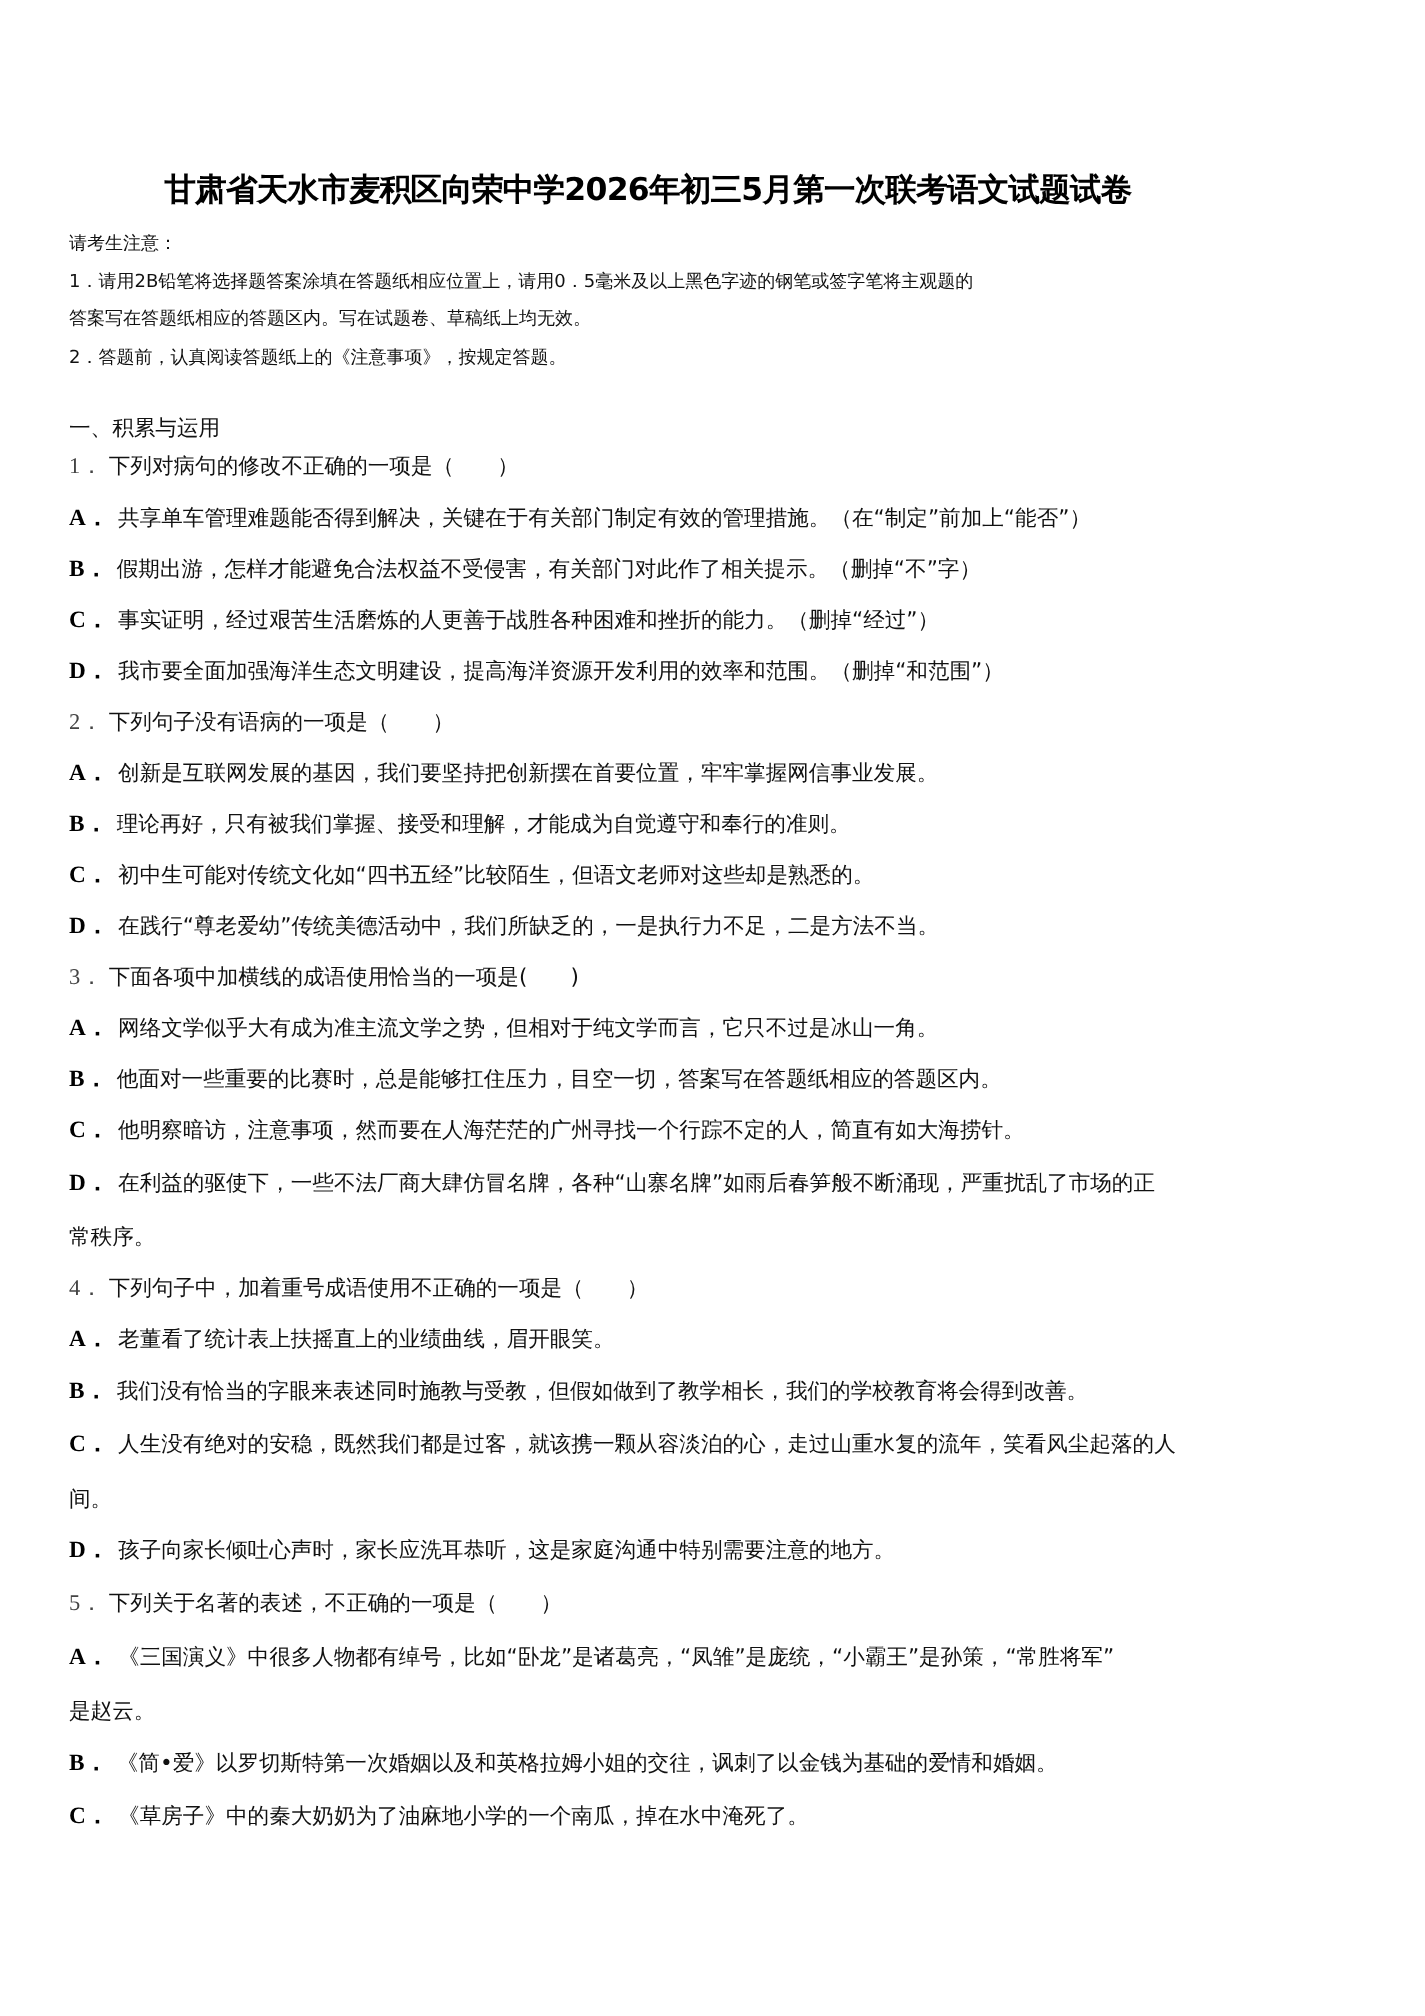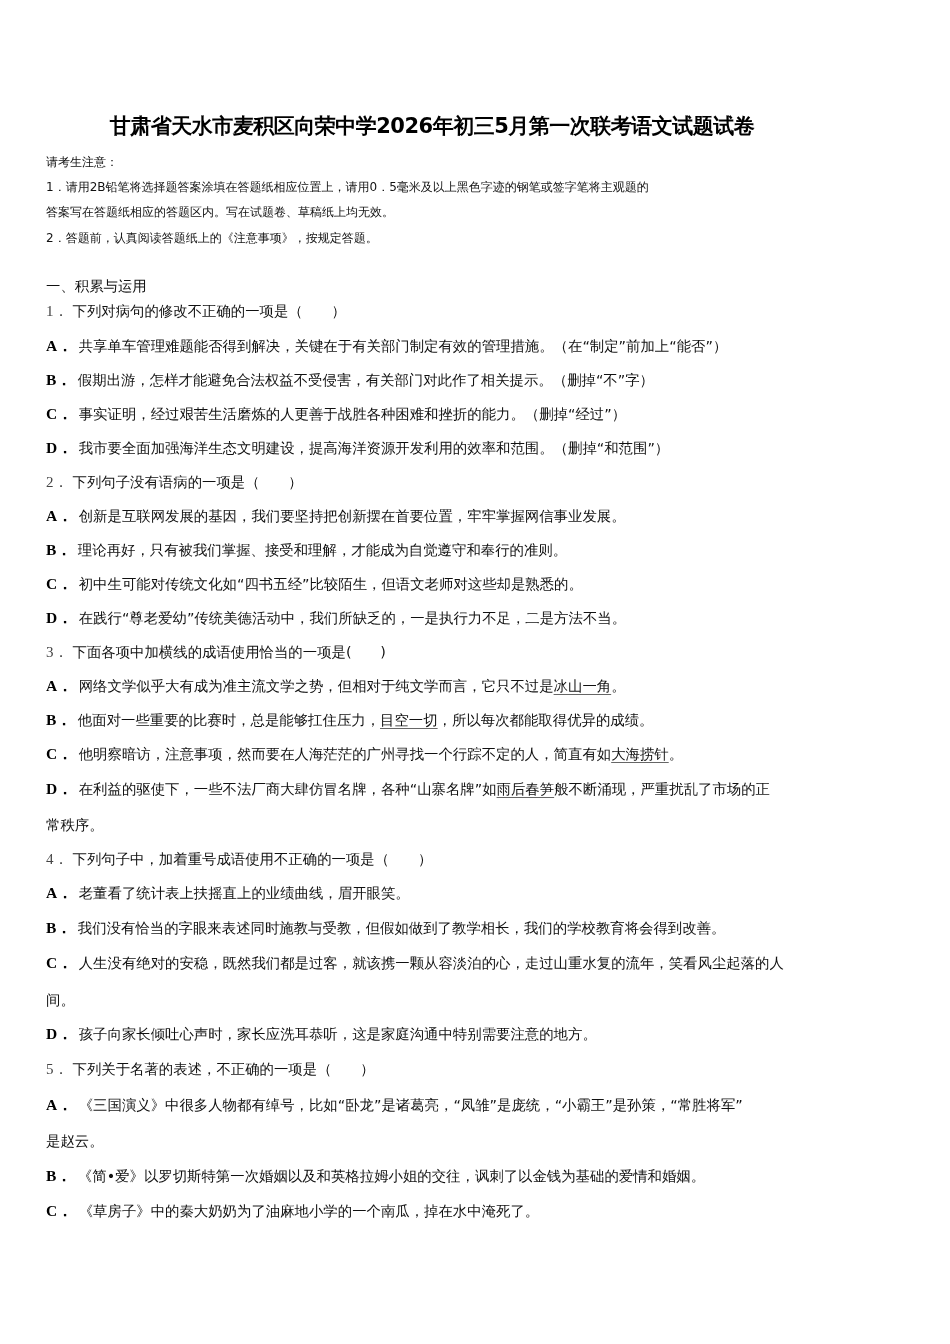--- a/index.html
+++ b/index.html
@@ -13,21 +13,21 @@
       font-family: "DejaVu Sans", sans-serif; font-weight: bold; font-size: 21px;
       letter-spacing: -0.5px; color: #000;
     }
     .line {
       position: absolute; left: 46px; white-space: nowrap;
       font-size: 14.4px; color: #111; line-height: 20px;
     }
     .notice { font-size: 12px; }
     .qnum { font-family: "Liberation Serif", serif; color: #444; font-size: 15px; margin-right: 4px; }
     .opt { font-family: "Liberation Serif", serif; font-weight: bold; font-size: 15.5px; margin-right: 6px; color: #000; }
-    .ul { text-decoration: underline; text-decoration-color: #666; text-underline-offset: 3px; }
+    .ul { text-decoration-color: #666; text-underline-offset: 3px; }
   </style>
 </head>
 <body>
 
 <div class="page">
   <div class="title">甘肃省天水市麦积区向荣中学2026年初三5月第一次联考语文试题试卷</div>
 
   <div class="line notice" style="top:152px">请考生注意：</div>
   <div class="line notice" style="top:177px">1．请用2B铅笔将选择题答案涂填在答题纸相应位置上，请用0．5毫米及以上黑色字迹的钢笔或签字笔将主观题的</div>
   <div class="line notice" style="top:202px">答案写在答题纸相应的答题区内。写在试题卷、草稿纸上均无效。</div>
@@ -48,21 +48,21 @@
   </div>
   <div class="line" style="top:506px"><span class="opt">A．</span><span>创新是互联网发展的基因，我们要坚持把创新摆在首要位置，牢牢掌握网信事业发展。</span></div>
   <div class="line" style="top:540px"><span class="opt">B．</span><span>理论再好，只有被我们掌握、接受和理解，才能成为自觉遵守和奉行的准则。</span></div>
   <div class="line" style="top:574px"><span class="opt">C．</span><span>初中生可能对传统文化如“四书五经”比较陌生，但语文老师对这些却是熟悉的。</span></div>
   <div class="line" style="top:608px"><span class="opt">D．</span><span>在践行“尊老爱幼”传统美德活动中，我们所缺乏的，一是执行力不足，二是方法不当。</span></div>
 
   <div class="line" style="top:642px">
     <span class="qnum">3．</span><span>下面各项中加横线的成语使用恰当的一项是(　　)</span>
   </div>
   <div class="line" style="top:676px"><span class="opt">A．</span><span>网络文学似乎大有成为准主流文学之势，但相对于纯文学而言，它只不过是</span><span class="ul">冰山一角</span><span>。</span></div>
-  <div class="line" style="top:710px"><span class="opt">B．</span><span>他面对一些重要的比赛时，总是能够扛住压力，</span><span class="ul">目空一切</span><span>，所以每次都能取得优异的成绩。</span></div>
+  <div class="line" style="top:710px"><span class="opt">B．</span><span>他面对一些重要的比赛时，总是能够扛住压力，</span><span class="ul">目空一切</span><span>，答案写在答题纸相应的答题区内。</span></div>
   <div class="line" style="top:744px"><span class="opt">C．</span><span>他明察暗访，注意事项，然而要在人海茫茫的广州寻找一个行踪不定的人，简直有如</span><span class="ul">大海捞针</span><span>。</span></div>
   <div class="line" style="top:779px"><span class="opt">D．</span><span>在利益的驱使下，一些不法厂商大肆仿冒名牌，各种“山寨名牌”如</span><span class="ul">雨后春笋</span><span>般不断涌现，严重扰乱了市场的正</span></div>
   <div class="line" style="top:815px">常秩序。</div>
 
   <div class="line" style="top:849px">
     <span class="qnum">4．</span><span>下列句子中，加着重号成语使用不正确的一项是（　　）</span>
   </div>
   <div class="line" style="top:883px"><span class="opt">A．</span><span>老董看了统计表上扶摇直上的业绩曲线，眉开眼笑。</span></div>
   <div class="line" style="top:918px"><span class="opt">B．</span><span>我们没有恰当的字眼来表述同时施教与受教，但假如做到了教学相长，我们的学校教育将会得到改善。</span></div>
   <div class="line" style="top:953px"><span class="opt">C．</span><span>人生没有绝对的安稳，既然我们都是过客，就该携一颗从容淡泊的心，走过山重水复的流年，笑看风尘起落的人</span></div>

